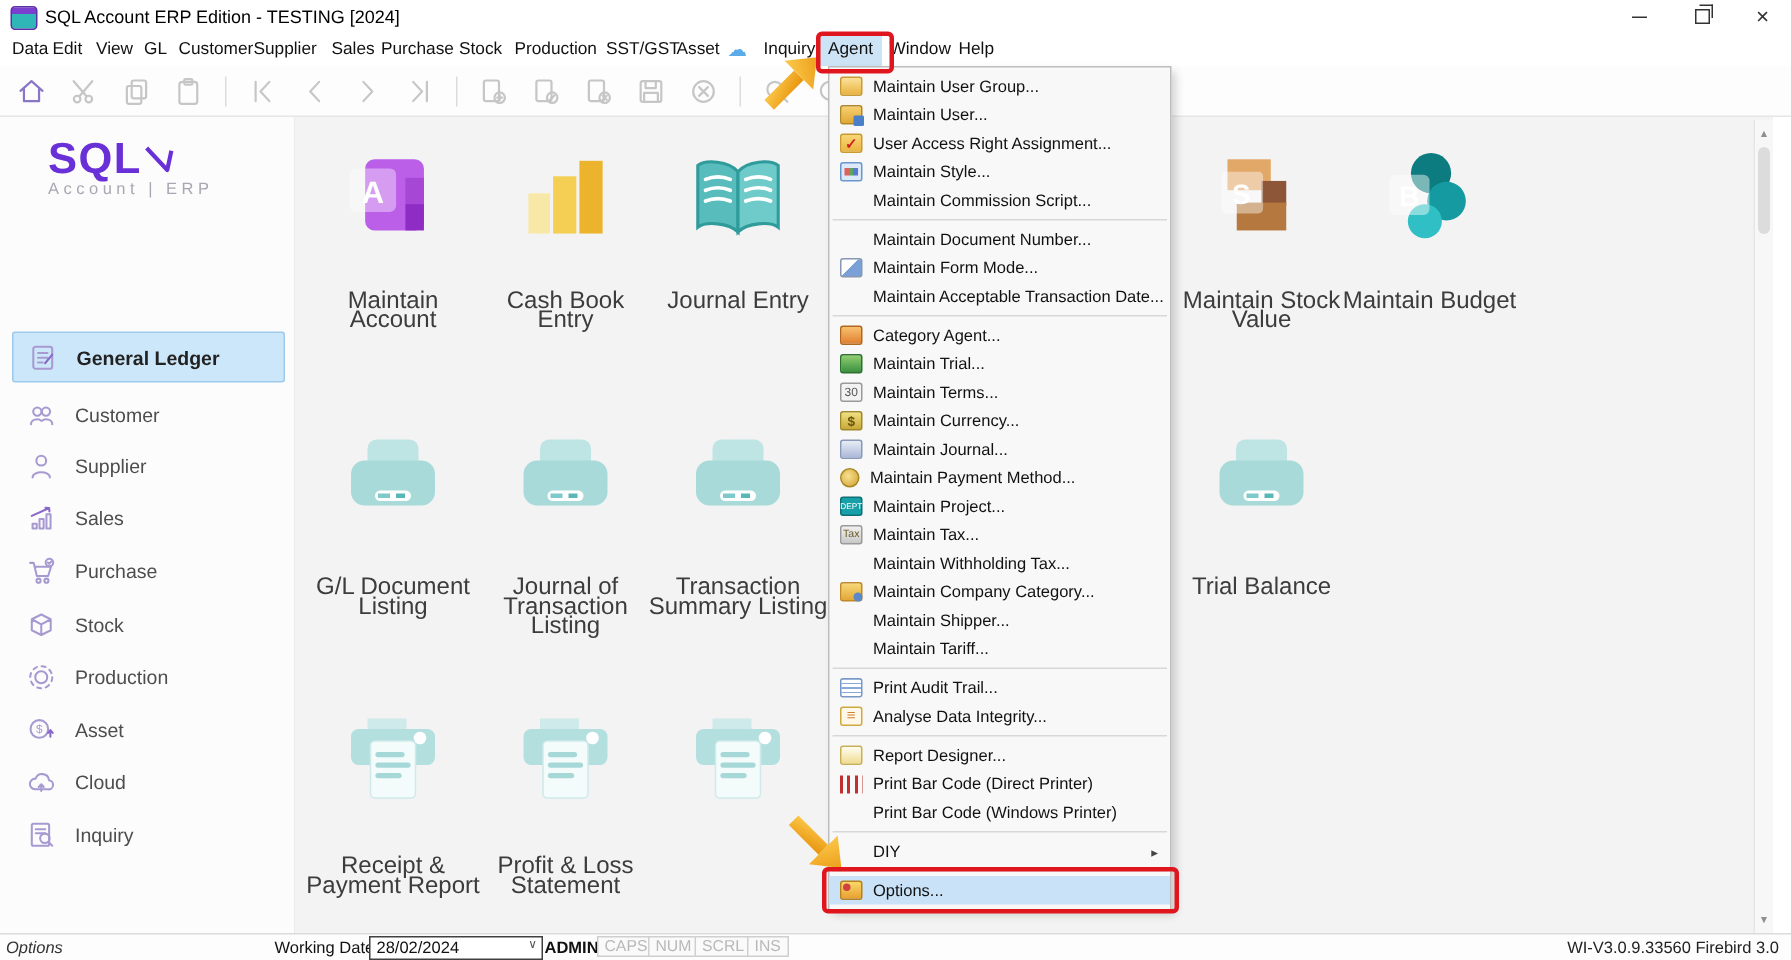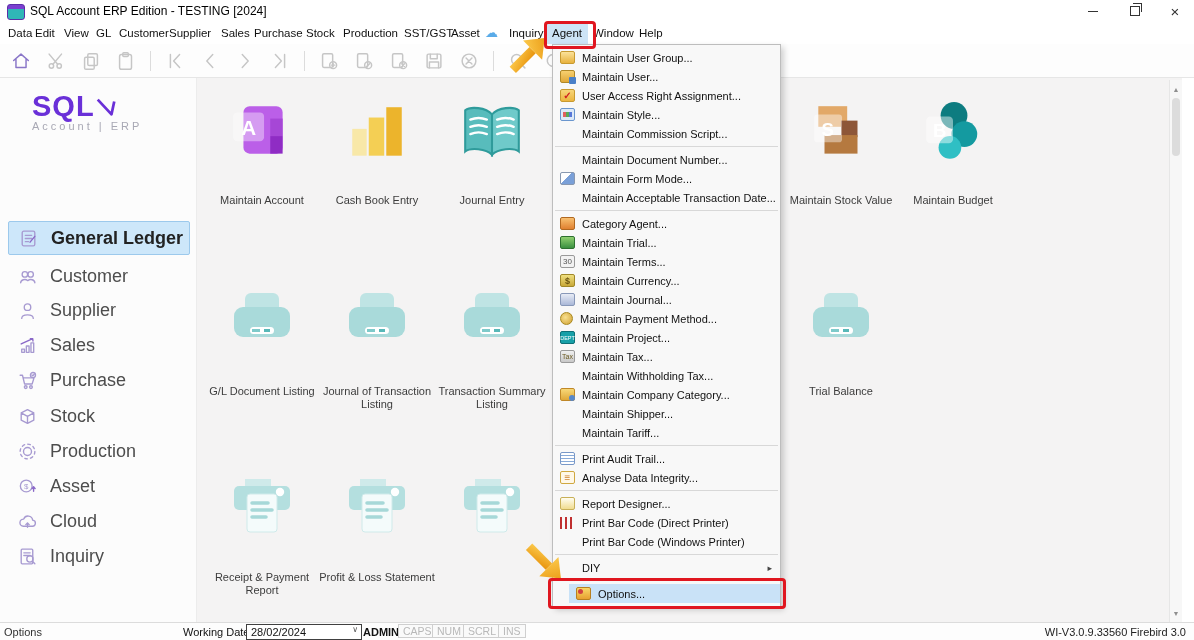--- a/index.html
+++ b/index.html
@@ -35,40 +35,40 @@
 
   
   .sidebar{position:absolute;left:0;top:78px;width:196px;height:544px;background:#fcfcfc;border-right:1px solid #ececec;}
   .logo{position:absolute;left:0;top:14px;width:196px;margin-left:32px;}
   .logo-main{font-size:29px;font-weight:bold;color:#6a30d8;letter-spacing:1px;line-height:28px;display:inline-block;}
   .logo-swoosh{display:inline-block;width:22px;height:22px;vertical-align:-2px;}
   .logo-sub{font-size:11px;color:#a8a8b4;letter-spacing:3px;margin-top:0px;}
   .side-item{position:absolute;left:8px;width:180px;height:22px;display:flex;align-items:center;cursor:default;}
   .side-item .sico{width:22px;height:22px;margin-left:8px;margin-right:12px;flex:none;display:flex;align-items:center;justify-content:center;}
   .side-item .sico svg{width:21px;height:21px;stroke:#a79ad1;fill:none;stroke-width:1.3;stroke-linecap:round;stroke-linejoin:round;}
-  .side-item .slabel{font-size:18px;color:#4d4d4d;}
+  .side-item .slabel{font-size:13px;color:#4d4d4d;}
   .side-item.sel{background:#cde7fa;border:1px solid #9cc9ec;border-radius:2px;height:32px;}
   .side-item.sel .slabel{font-weight:bold;color:#222;}
 
   
   .content{position:absolute;left:197px;top:78px;width:985px;height:544px;background:#f4f3f3;}
   .tile{position:absolute;width:120px;text-align:center;cursor:default;}
   .tile-icon{height:70px;display:flex;align-items:flex-start;justify-content:center;}
-  .tile-label{margin-top:24px;font-size:11px;line-height:13px;color:#3c3c3c;}
+  .tile-label{margin-top:24px;font-size:16px;line-height:13px;color:#3c3c3c;}
   .vscroll{position:absolute;right:0px;top:2px;width:12px;height:542px;background:#f7f7f7;border-left:1px solid #e6e6e6;}
   .vs-up,.vs-dn{position:absolute;left:0;width:12px;height:14px;color:#8f8f8f;font-size:7px;display:flex;align-items:center;justify-content:center;}
   .vs-up{top:2px;} .vs-dn{bottom:2px;}
   .vs-up::after{content:"▲";} .vs-dn::after{content:"▼";}
   .vs-thumb{position:absolute;left:2px;top:18px;width:8px;height:58px;background:#dcdcdc;border-radius:4px;}
 
   
   .ddmenu{position:absolute;left:552px;top:44px;width:227px;background:#f8f8f8;border:1px solid #bdbdbd;
           box-shadow:3px 3px 6px rgba(0,0,0,.18);padding:3px 0;z-index:40;}
   .mi{height:19px;display:flex;align-items:center;padding-left:4px;position:relative;font-size:11px;color:#111;cursor:default;}
-  .mi.hl{background:#c9e2f7;margin-left:16px;}
+  .mi.hl{background:#c9e2f7;}
   .mil{white-space:nowrap;}
   .msep{height:1px;background:#d8d8d8;margin:3px 2px;}
   .subarrow{position:absolute;right:8px;color:#444;font-size:9px;}
   .subarrow::after{content:"▸";}
   .mic{position:relative;width:15px;height:13px;margin:0 7px 0 3px;border-radius:2px;flex:none;box-sizing:border-box;
        display:flex;align-items:center;justify-content:center;}
   .ic-usergroup{background:linear-gradient(180deg,#fbe29a,#e8b23e);border:1px solid #c89a30;}
   .ic-user{background:linear-gradient(180deg,#f7d070,#e0a838);border:1px solid #b08828;}
   .ic-user::after{content:"";position:absolute;right:-2px;bottom:-2px;width:7px;height:7px;background:#4a80c8;border-radius:1px;}
   .ic-access{background:linear-gradient(180deg,#f7d679,#ecb53f);border:1px solid #c89a30;}
@@ -101,21 +101,21 @@
   
   .red-frame{position:absolute;border:3px solid #e0161f;border-radius:4px;z-index:80;pointer-events:none;}
   #frame-tools{left:544px;top:21px;width:46px;height:22px;}
   #frame-options{left:548px;top:578px;width:232px;height:25px;}
   .anno-arrow{position:absolute;z-index:50;pointer-events:none;}
   #arrow-tools{left:498px;top:26px;width:60px;height:56px;}
   #arrow-options{left:515px;top:534px;width:60px;height:56px;}
 
   
   .statusbar{position:absolute;left:0;top:622px;width:100%;height:18px;background:#fdfdfd;border-top:1px solid #dcdcdc;font-size:11px;}
-  .sb-hint{position:absolute;left:4px;top:3px;color:#333;}
+  .sb-hint{position:absolute;left:4px;top:3px;color:#333;font-style:italic;}
   .sb-wdlabel{position:absolute;left:183px;top:3px;color:#111;}
   .sb-combo{position:absolute;left:246px;top:1px;width:110px;height:14px;border:1px solid #404040;background:#fff;
             display:flex;align-items:center;padding-left:4px;font-size:11px;color:#111;}
   .sb-combo .chev{position:absolute;right:3px;top:0px;color:#555;font-size:8px;}
   .sb-combo .chev::after{content:"∨";}
   .sb-user{position:absolute;left:363px;top:3px;font-weight:bold;color:#111;}
   .kbd{position:absolute;top:1px;height:12px;border:1px solid #cfcfcf;color:#b8b8b8;font-size:10.5px;
        padding:0 4px;line-height:12px;background:#fafafa;}
   .sb-ver{position:absolute;right:8px;top:3px;color:#222;}
   .hidden-defs{position:absolute;width:0;height:0;overflow:hidden;}

